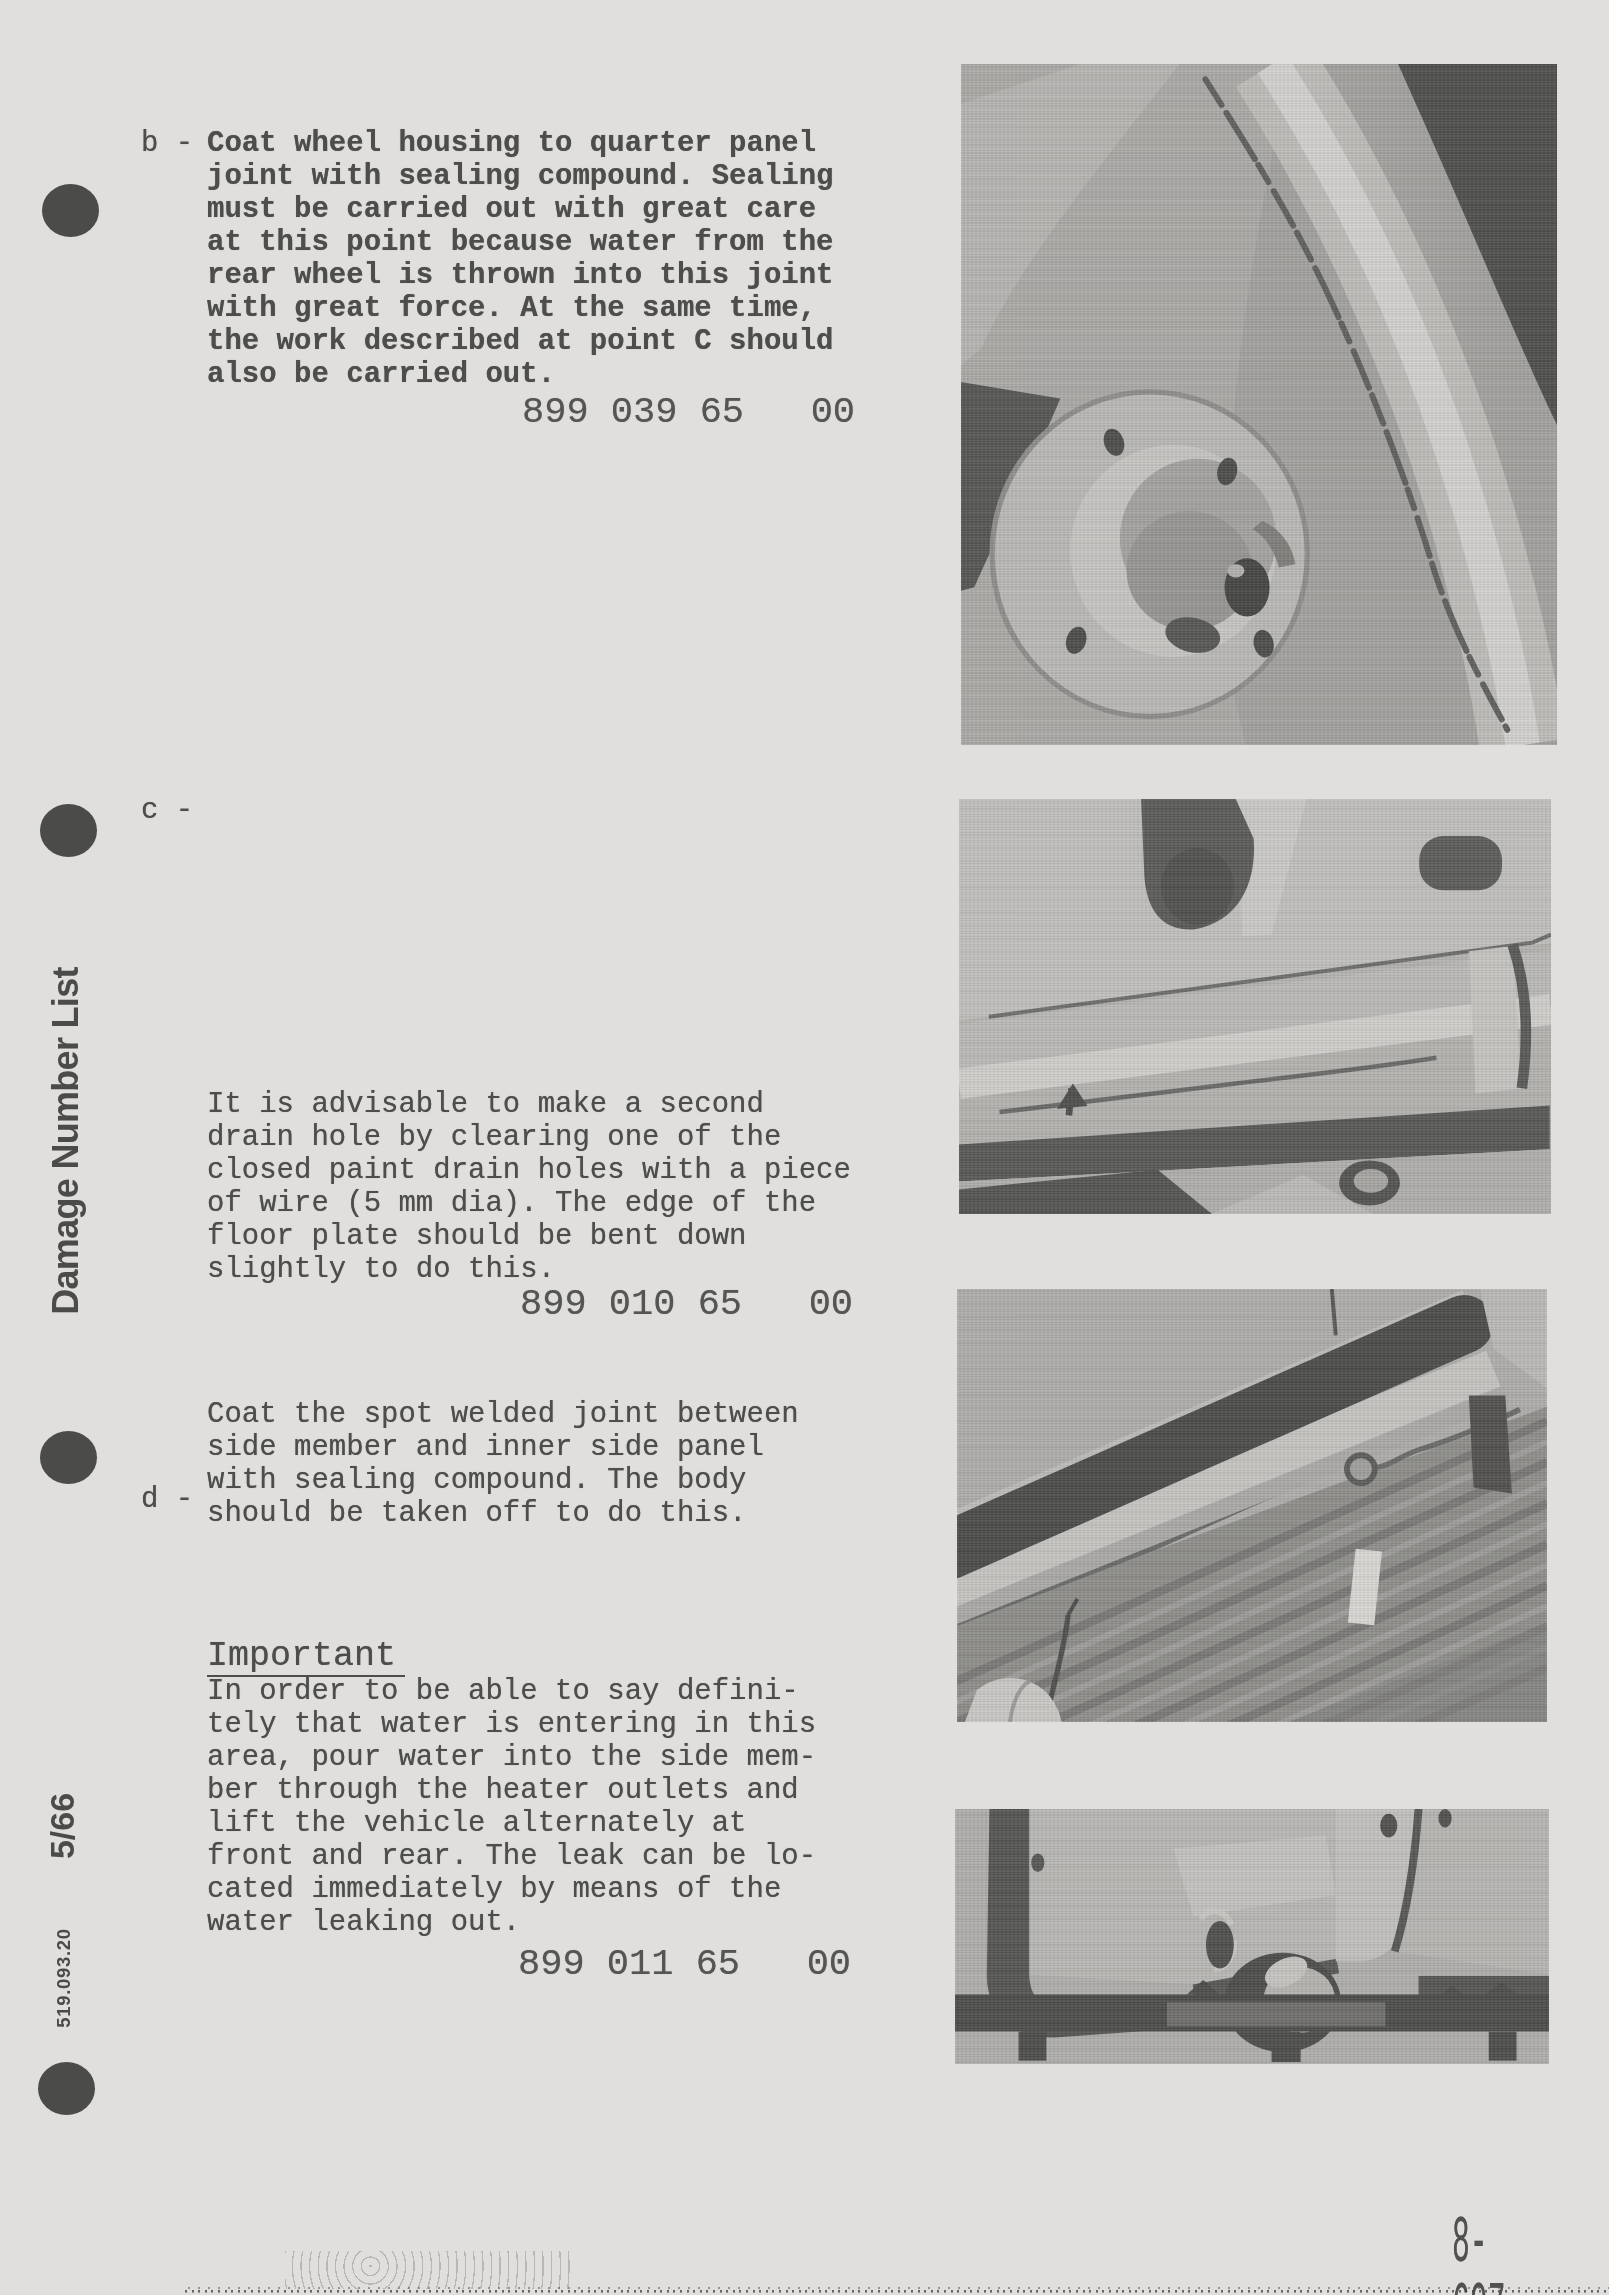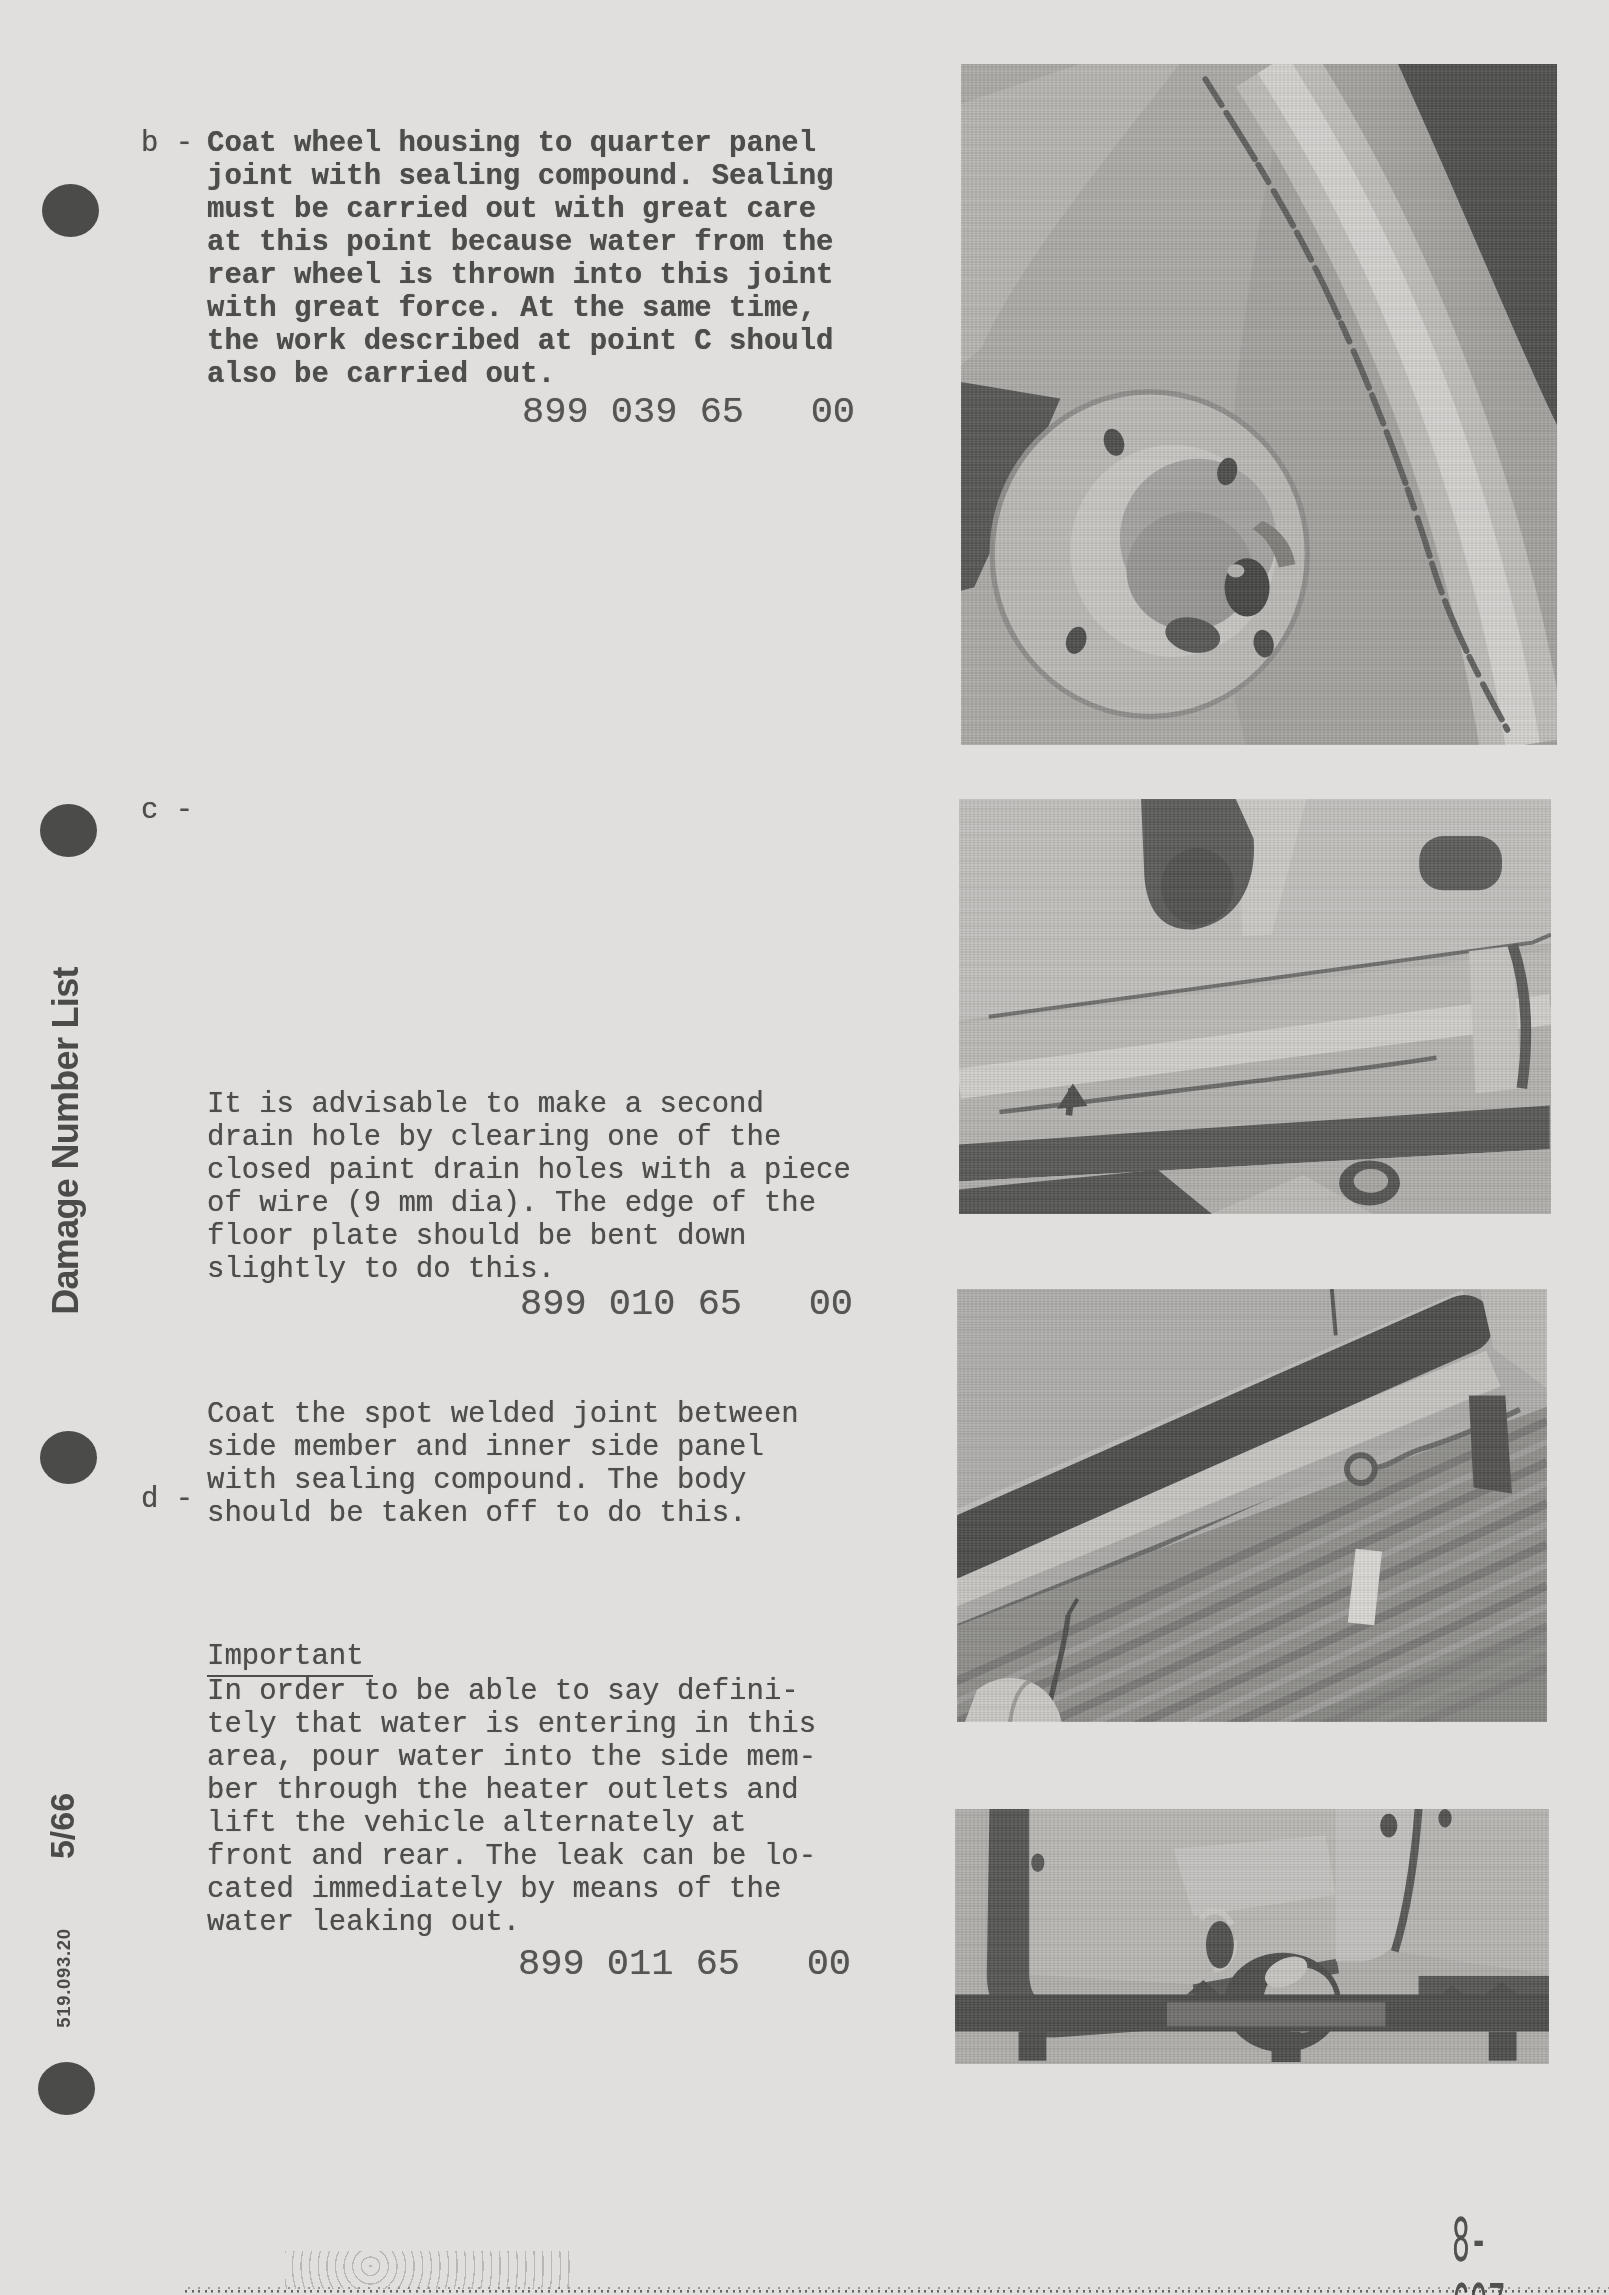--- a/index.html
+++ b/index.html
@@ -11,21 +11,21 @@
   
   .tw {
     position:absolute; font-size:29px; line-height:33px;
     white-space:pre-wrap; text-shadow:0 0 0.7px rgba(77,77,75,.75);
   }
   .pn {
     position:absolute; font-size:37px; line-height:33px;
     white-space:pre; color:#555553; text-shadow:0 0 0.7px rgba(85,85,83,.6);
   }
   .imp-head {
-    position:absolute; font-size:29px; line-height:33px;
+    position:absolute; font-size:35px; line-height:33px;
     display:inline-block; border-bottom:2.6px solid #4d4d4b;
     padding:0 9.3px 2px 0; text-shadow:0 0 0.7px rgba(77,77,75,.75);
   }
   
   .vtext {
     position:absolute; font-family:"Liberation Sans", sans-serif;
     font-weight:bold; color:#4b4b49; white-space:nowrap;
     transform:translate(-50%,-50%) rotate(-90deg);
   }
   .v-title  { font-size:36px; letter-spacing:-0.7px; }
@@ -89,21 +89,21 @@
 with great force. At the same time,
 the work described at point C should
 also be carried out.</div>
   <div class="pn" style="left:522px; top:396px;">899 039 65   00</div>
 
   <div class="tw" style="left:141px; top:794px;">c -</div>
 
   <div class="tw" style="left:207px; top:1088px;">It is advisable to make a second
 drain hole by clearing one of the
 closed paint drain holes with a piece
-of wire (9 mm dia). The edge of the
+of wire (5 mm dia). The edge of the
 floor plate should be bent down
 slightly to do this.</div>
   <div class="pn" style="left:520px; top:1288px;">899 010 65   00</div>
 
   <div class="tw" style="left:141px; top:1483px;">d -</div>
   <div class="tw" style="left:207px; top:1398px;">Coat the spot welded joint between
 side member and inner side panel
 with sealing compound. The body
 should be taken off to do this.</div>
 

